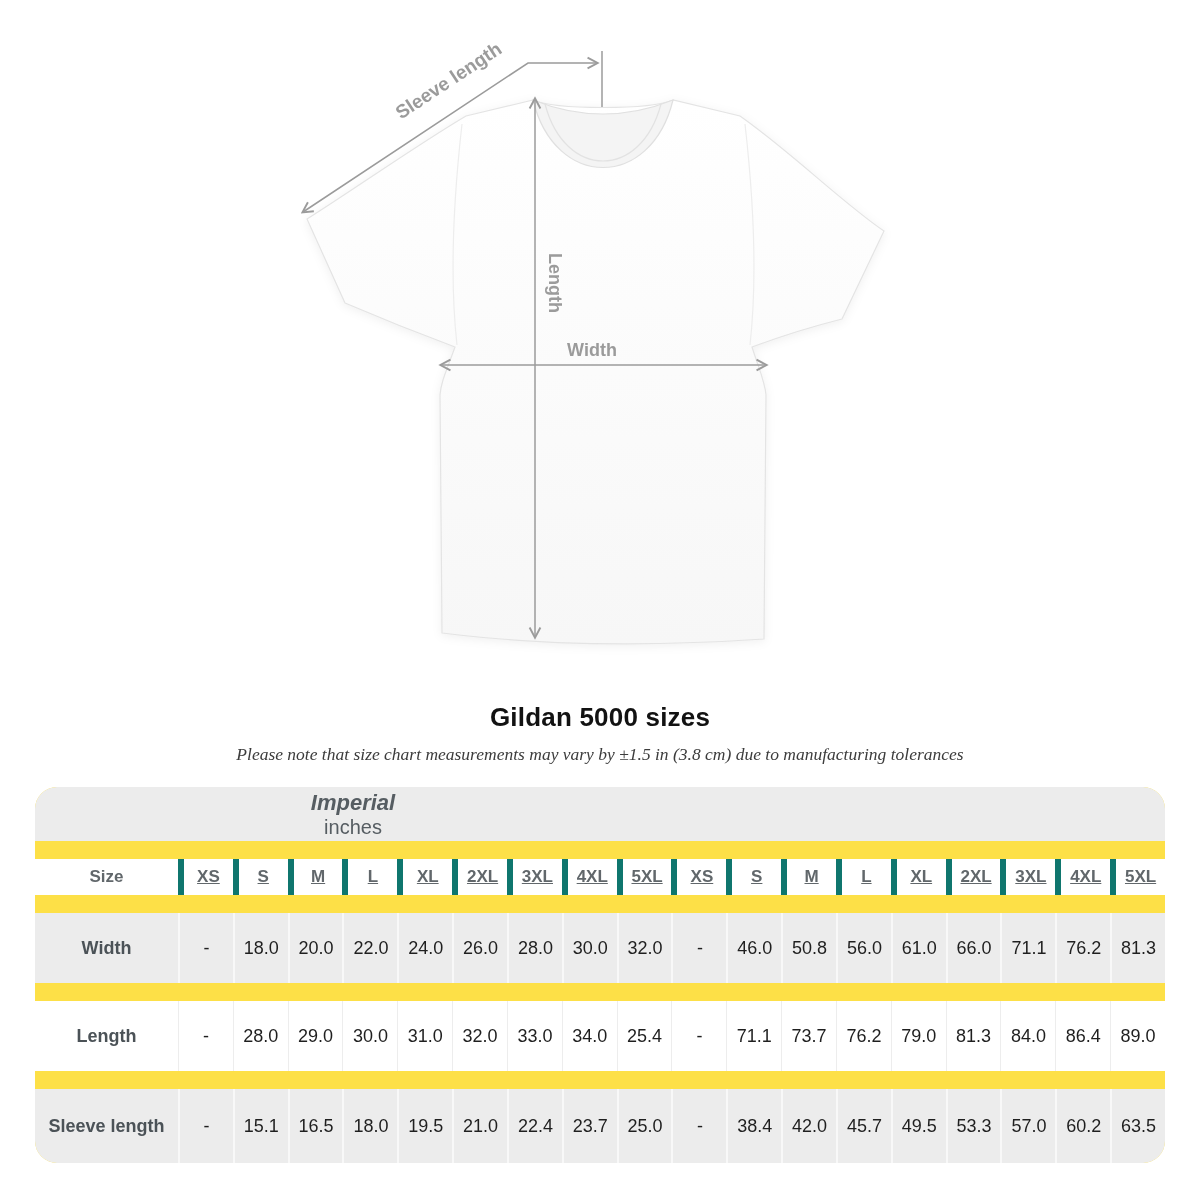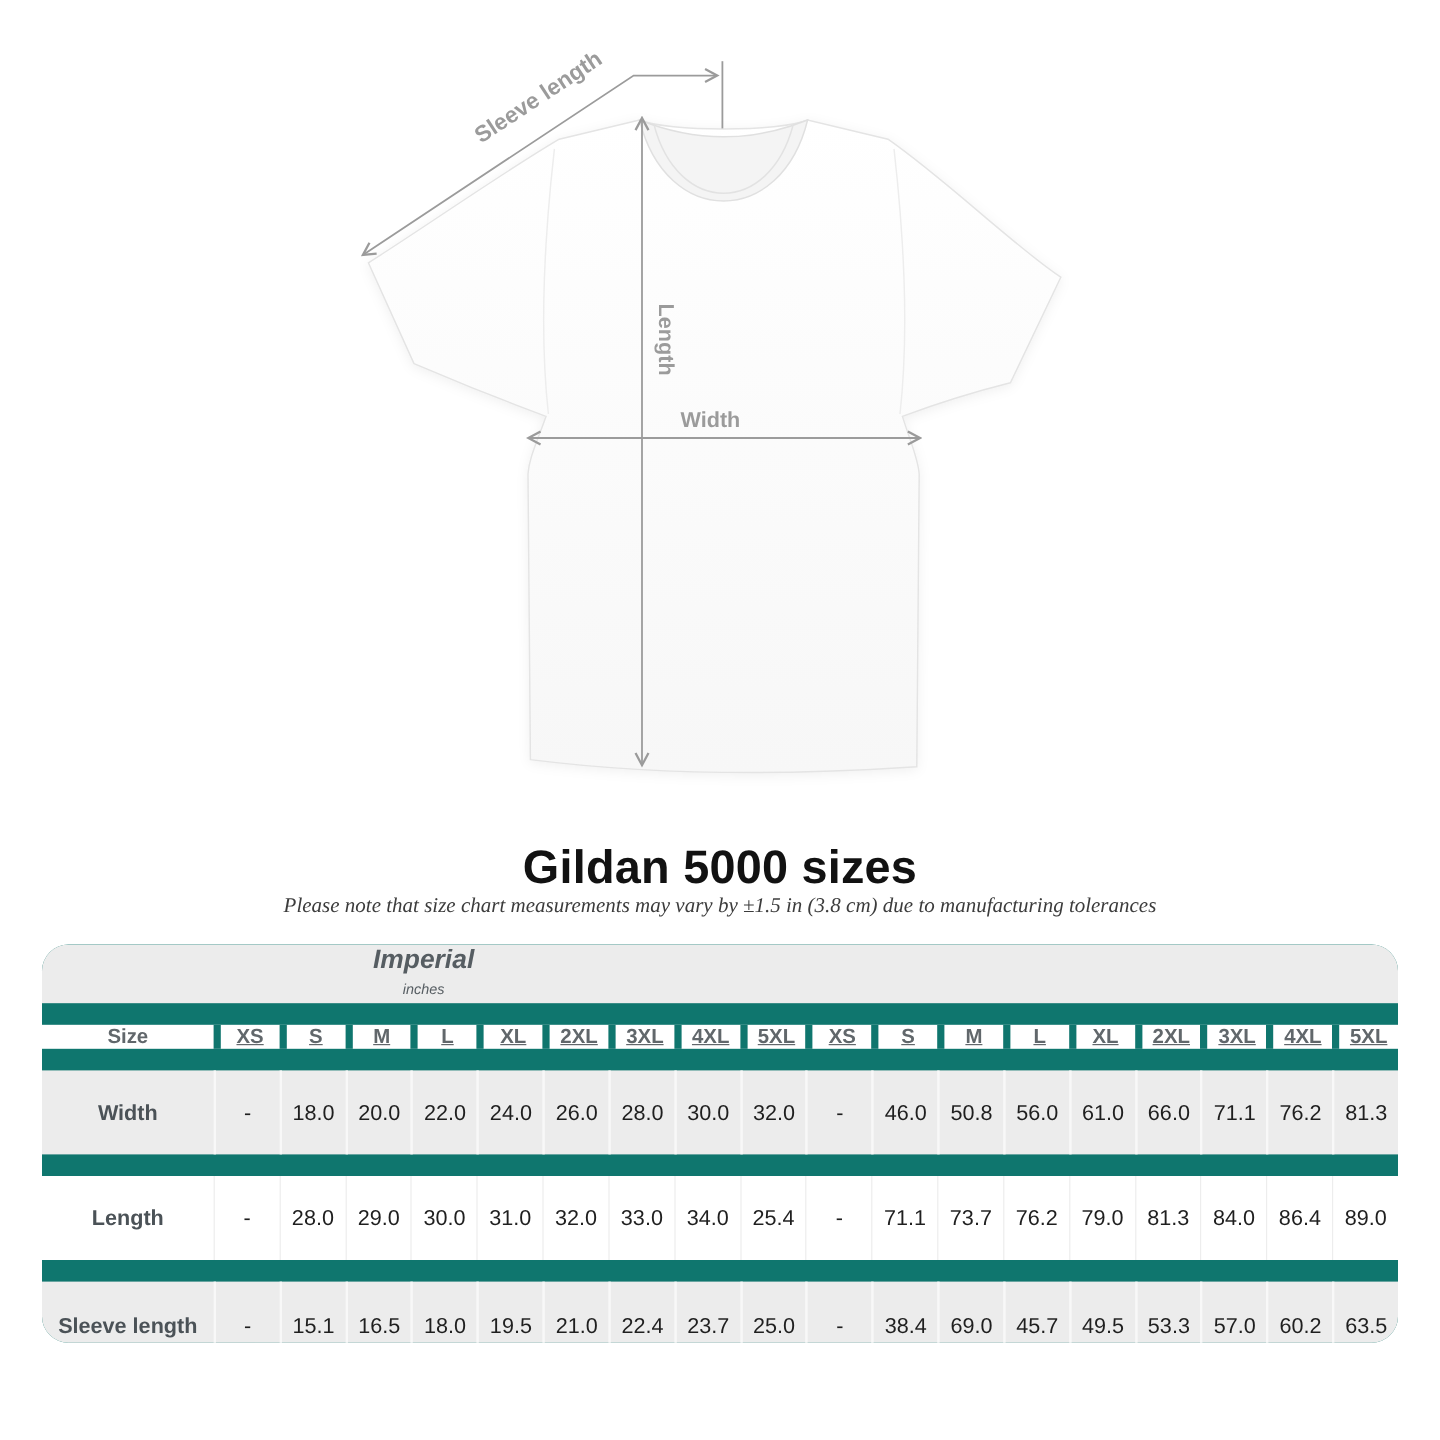--- a/index.html
+++ b/index.html
@@ -5,33 +5,33 @@
   html,body{margin:0;padding:0;background:#ffffff;}
   body{width:1200px;height:1200px;position:relative;overflow:hidden;
        font-family:"Liberation Sans", sans-serif;color:#222;}
 
   
   #diagram{position:absolute;left:0;top:0;width:1200px;height:700px;}
   #diagram svg{display:block;}
 
   
   .title{position:absolute;left:0;top:702px;width:1200px;text-align:center;
-         font-size:39px;font-weight:bold;color:#121212;letter-spacing:.2px;}
+         font-size:26px;font-weight:bold;color:#121212;letter-spacing:.2px;}
   .subtitle{position:absolute;left:0;top:744px;width:1200px;text-align:center;
          font-size:17.5px;font-style:italic;color:#3c3c3c;font-family:Liberation Serif, serif;}
 
   
-  #size-table{position:absolute;left:35px;top:787px;width:1130px;height:332px;
-              border-radius:22px;overflow:hidden;background:#0f766e;
+  #size-table{position:absolute;left:35px;top:787px;width:1130px;height:376px;
+              border-radius:22px;overflow:hidden;background:#fde047;
               display:flex;flex-direction:column;}
   .t-row{display:grid;grid-template-columns:143px repeat(18,1fr);align-items:center;margin-top:18px;}
   .group-row{display:grid;grid-template-columns:636px 1fr;height:98px;background:#ececec;}
   .group-cell{display:flex;flex-direction:column;align-items:center;justify-content:center;}
   .group-label{font-size:22px;font-weight:bold;font-style:italic;color:#565d62;line-height:26px;}
-  .group-sub{font-size:12px;font-style:italic;color:#565d62;line-height:23px;}
+  .group-sub{font-size:20px;color:#565d62;line-height:23px;}
 
   .size-row{height:64px;background:#ffffff;}
   .size-row .cell{height:100%;display:flex;align-items:center;justify-content:center;
                   font-size:17px;font-weight:bold;color:#61676b;}
   .size-row .cell + .cell{border-left:6px solid #0f766e;text-decoration:underline;}
 
   .data-row{height:70px;}
   .data-row:last-child{height:74px;}
   .data-row .cell{height:100%;display:flex;align-items:center;justify-content:center;
                   font-size:18px;color:#1f1f1f;}
@@ -178,21 +178,21 @@
         <div class="cell">15.1</div>
         <div class="cell">16.5</div>
         <div class="cell">18.0</div>
         <div class="cell">19.5</div>
         <div class="cell">21.0</div>
         <div class="cell">22.4</div>
         <div class="cell">23.7</div>
         <div class="cell">25.0</div>
         <div class="cell">-</div>
         <div class="cell">38.4</div>
-        <div class="cell">69.0</div>
+        <div class="cell">42.0</div>
         <div class="cell">45.7</div>
         <div class="cell">49.5</div>
         <div class="cell">53.3</div>
         <div class="cell">57.0</div>
         <div class="cell">60.2</div>
         <div class="cell">63.5</div>
       </div>
     </div>
 </div>
 

